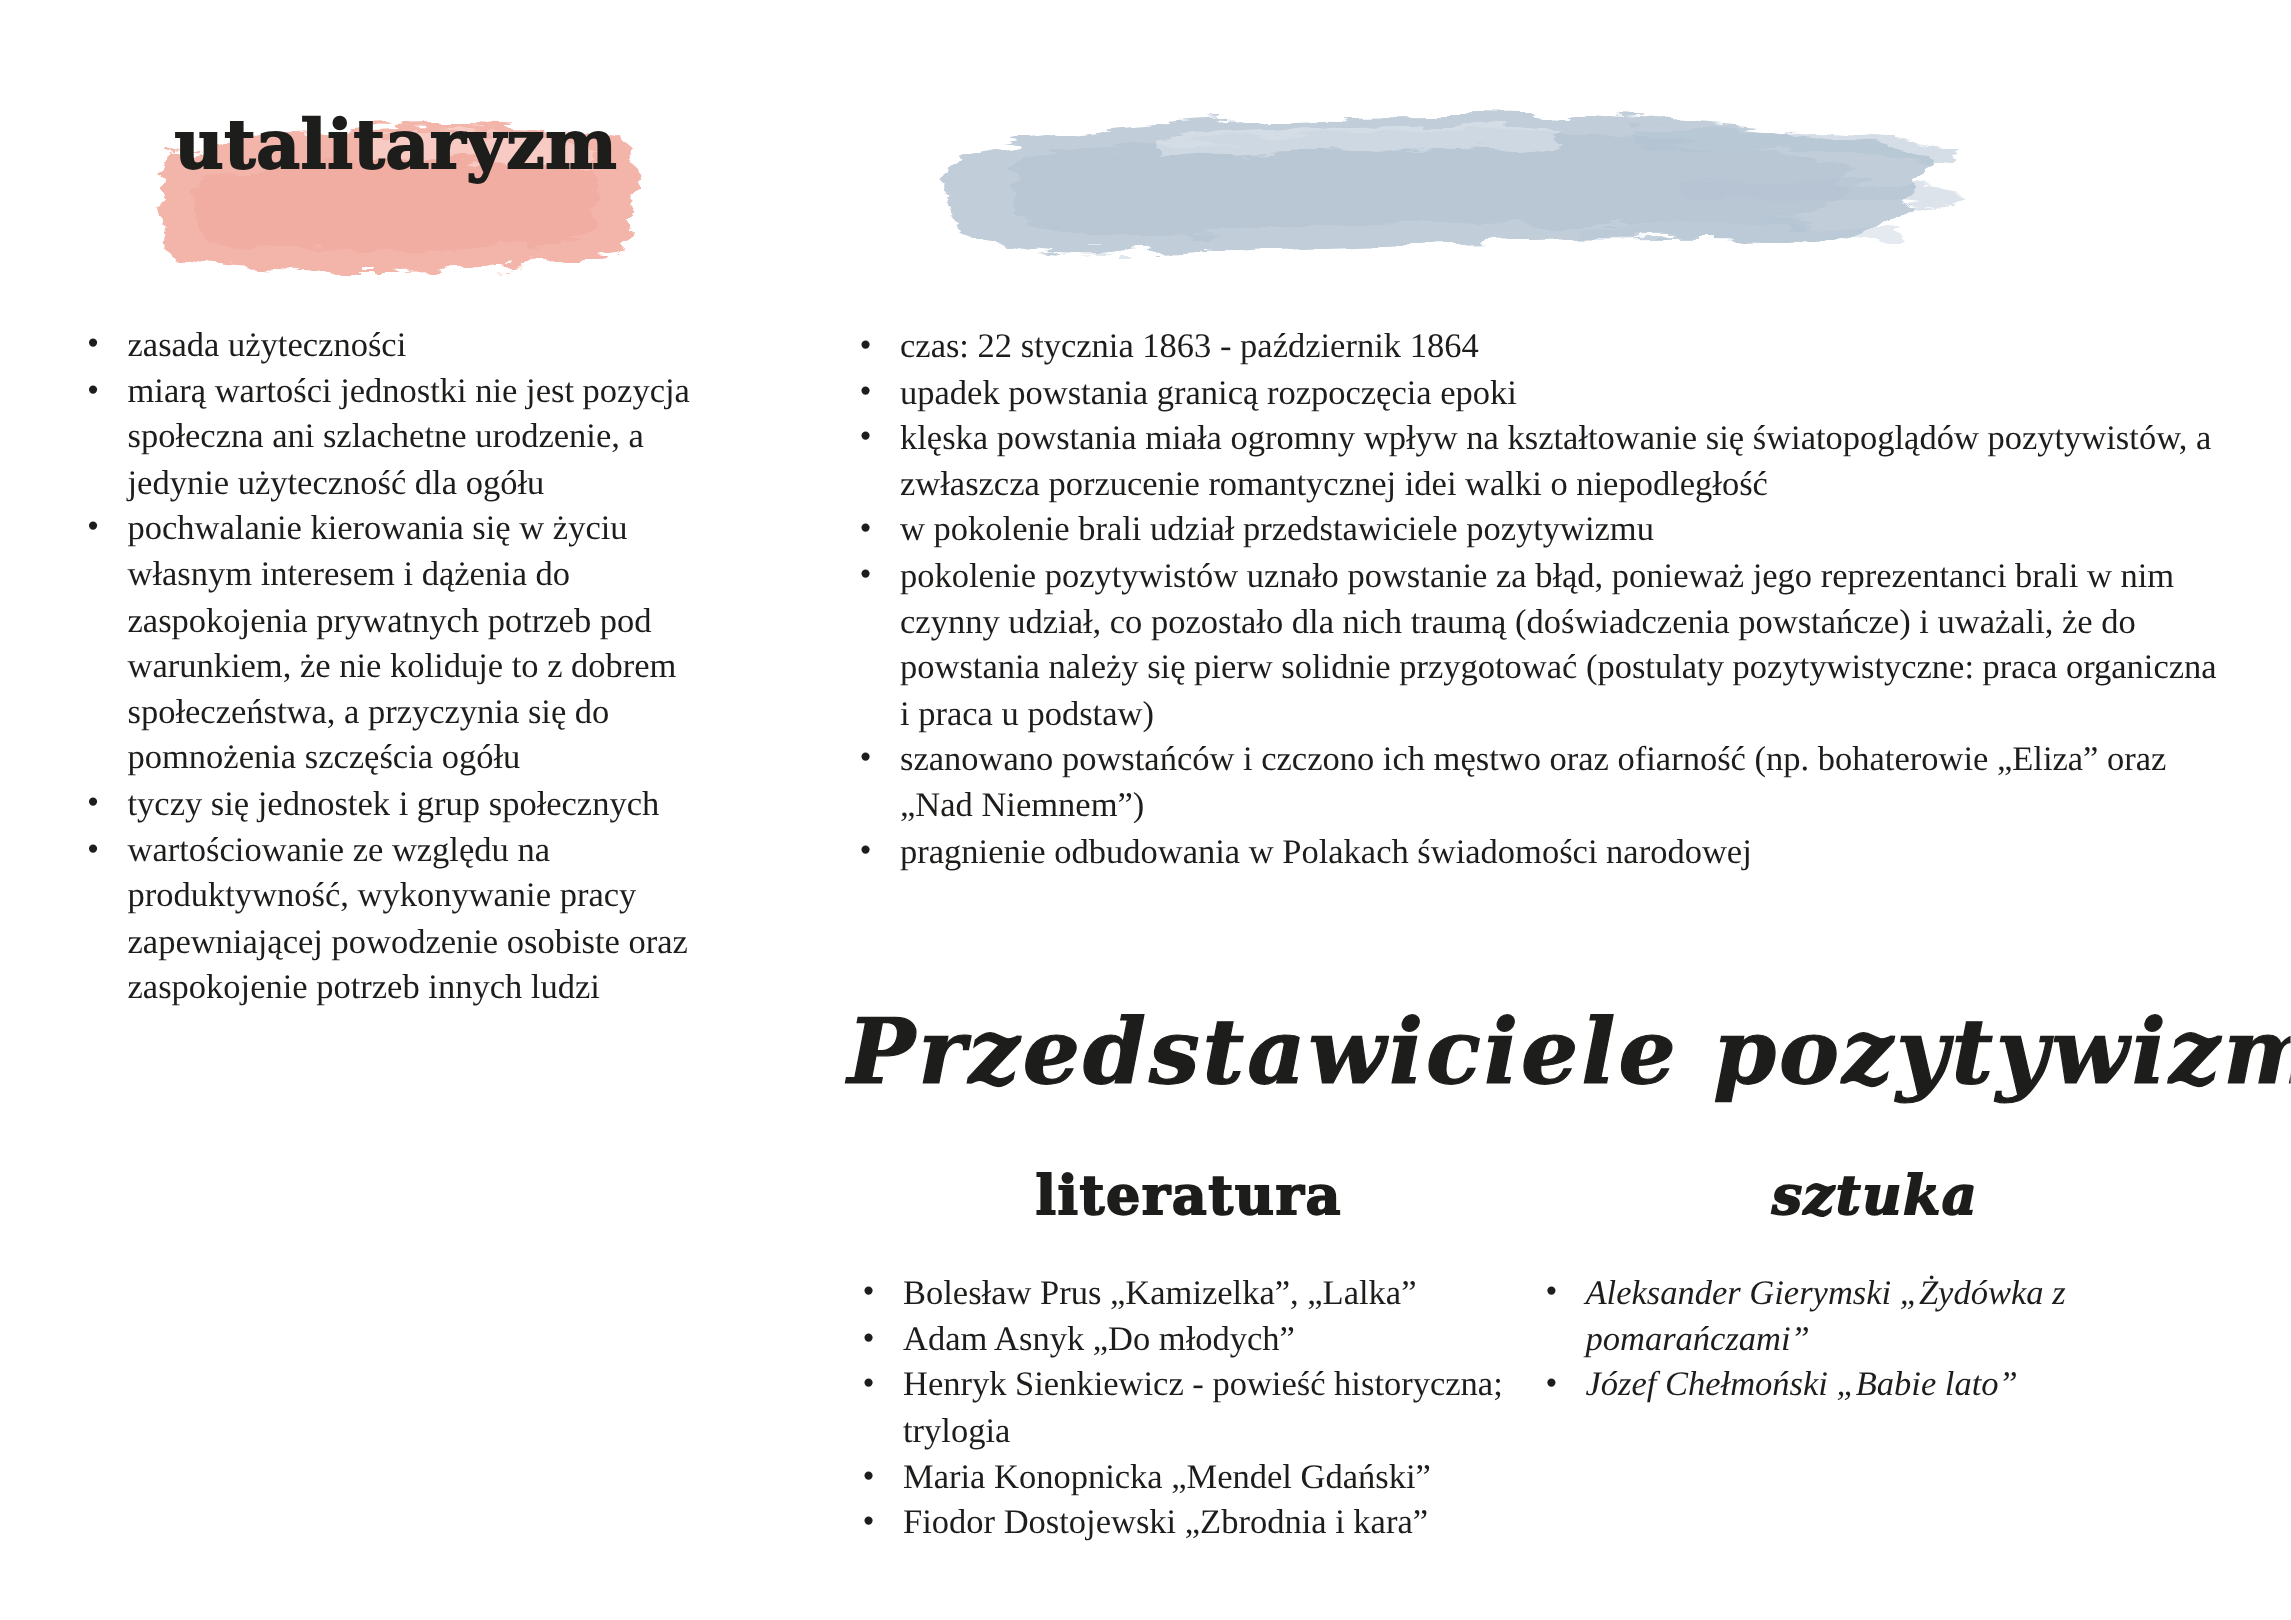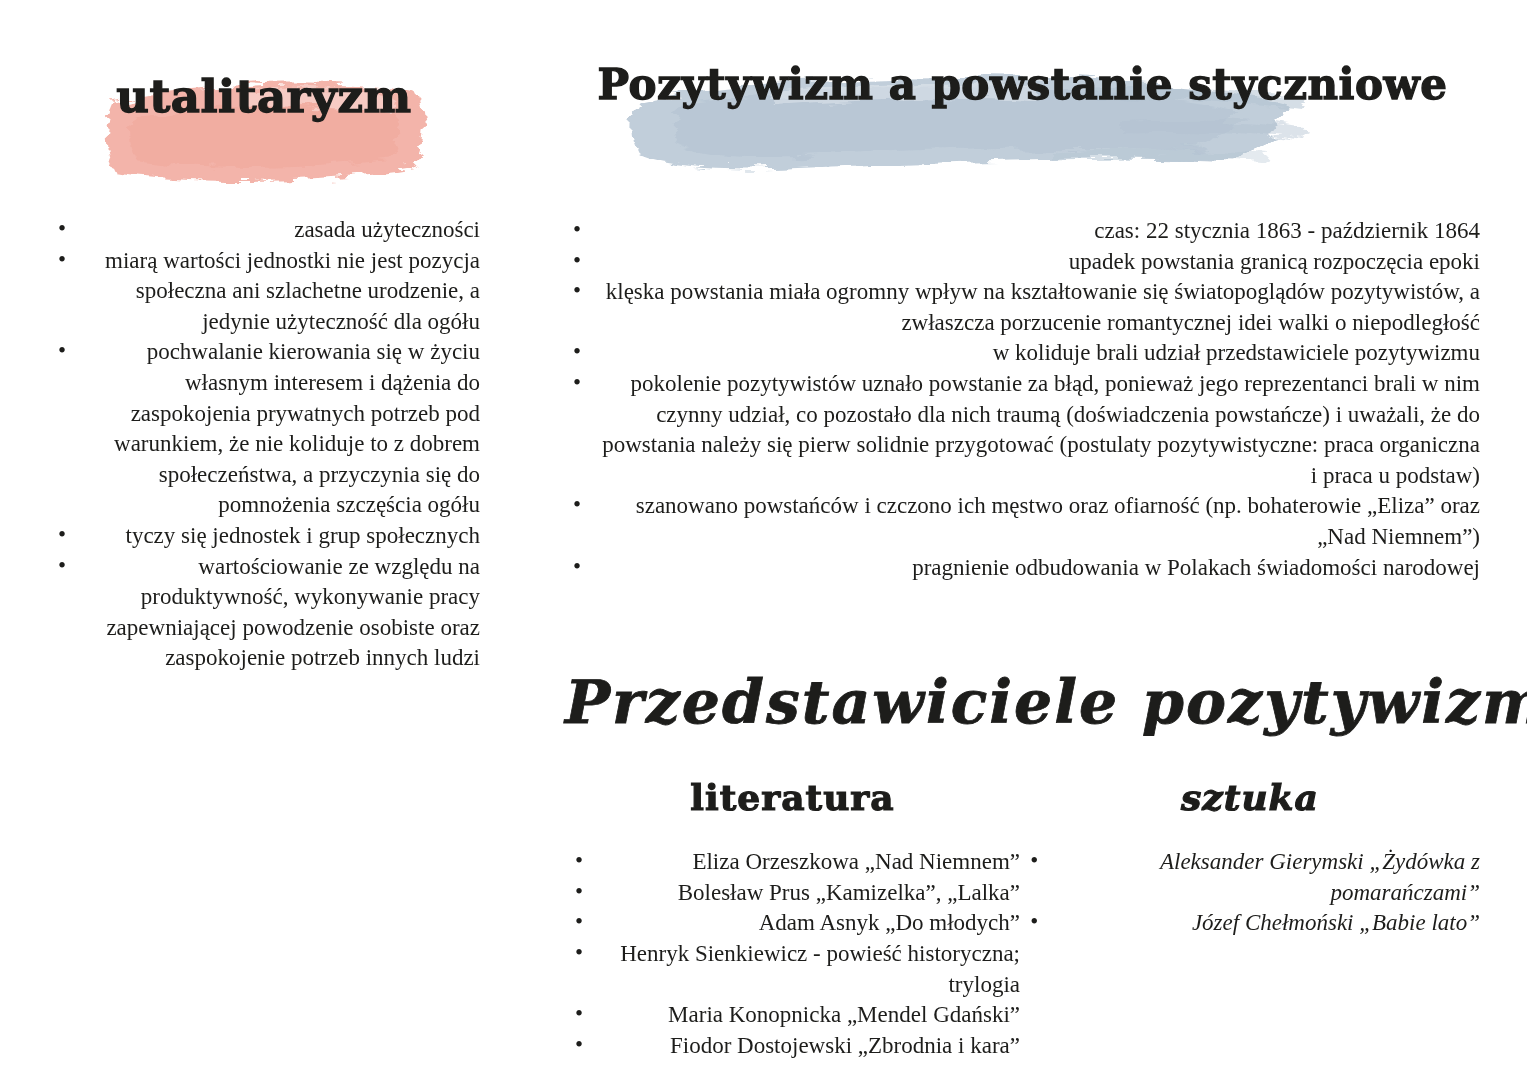--- a/index.html
+++ b/index.html
@@ -73,21 +73,20 @@
   h1.display-head { font-size: 45px; }
   .right-head-wrap h1.display-head { font-size: 42px; }
 
   
   ul.notes {
     list-style: none;
     margin: 0;
     padding: 0;
     font-size: 23px;
     line-height: 30.6px;
-    text-align: right;
   }
   ul.notes li {
     position: relative;
     padding-left: 37px;
   }
   ul.notes li::before {
     content: "\2022";
     position: absolute;
     left: 10px;
     top: -1px;
@@ -183,49 +182,47 @@
       </defs>
       <g filter="url(#roughB)">
         <path d="M20,40 C130,14 320,8 460,16 C560,22 630,32 668,44 C662,68 644,90 616,104 C480,96 300,104 170,110 C90,114 40,108 18,96 C8,76 10,56 20,40 Z" opacity="0.8" fill="#b2c2d1"></path>
         <path d="M60,46 C160,28 320,22 440,28 C520,32 580,40 616,50 C610,66 598,82 580,92 C460,86 300,92 180,98 C120,100 80,96 60,88 C52,74 54,58 60,46 Z" opacity="0.5" fill="#b2c2d1"></path>
         <path d="M470,24 C560,22 640,28 686,38 L682,48 C620,40 540,34 470,34 Z" opacity="0.55" fill="#b2c2d1"></path>
         <path d="M500,62 C590,58 656,62 688,70 L684,80 C628,72 556,70 500,72 Z" opacity="0.45" fill="#b2c2d1"></path>
         <path d="M430,92 C520,88 600,90 650,96 L646,106 C590,100 500,100 430,102 Z" opacity="0.35" fill="#b2c2d1"></path>
         <path d="M150,30 C240,22 340,20 420,24 L416,40 C340,34 240,36 154,44 Z" fill="#ffffff" opacity="0.3"></path>
       </g>
     </svg>
-    <h1 class="display-head">Pozytywizm a powstanie styczniowe</h1>
   </div>
 
   <ul class="notes main-list">
 
       <li>czas: 22 stycznia 1863 - październik 1864</li>
 
       <li>upadek powstania granicą rozpoczęcia epoki</li>
 
       <li>klęska powstania miała ogromny wpływ na kształtowanie się światopoglądów pozytywistów, a zwłaszcza porzucenie romantycznej idei walki o niepodległość</li>
 
-      <li>w koliduje brali udział przedstawiciele pozytywizmu</li>
+      <li>w pokolenie brali udział przedstawiciele pozytywizmu</li>
 
       <li>pokolenie pozytywistów uznało powstanie za błąd, ponieważ jego reprezentanci brali w nim czynny udział, co pozostało dla nich traumą (doświadczenia powstańcze) i uważali, że do powstania należy się pierw solidnie przygotować (postulaty pozytywistyczne: praca organiczna i praca u podstaw)</li>
 
       <li>szanowano powstańców i czczono ich męstwo oraz ofiarność (np. bohaterowie „Eliza” oraz „Nad Niemnem”)</li>
 
       <li>pragnienie odbudowania w Polakach świadomości narodowej</li>
     </ul>
 
   <h2 class="script-title">Przedstawiciele pozytywizmu</h2>
 
   <div class="sub-cols">
 
     <div class="sub-col-lit">
       <h3 class="sub-head">literatura</h3>
       <ul class="notes">
 
-          <li>Eliza Orzeszkowa „Nad Niemnem”</li>
 
           <li>Bolesław Prus  „Kamizelka”, „Lalka”</li>
 
           <li>Adam Asnyk „Do młodych”</li>
 
           <li>Henryk Sienkiewicz - powieść historyczna; trylogia</li>
 
           <li>Maria Konopnicka „Mendel Gdański”</li>
 
           <li>Fiodor Dostojewski „Zbrodnia i kara”</li>

